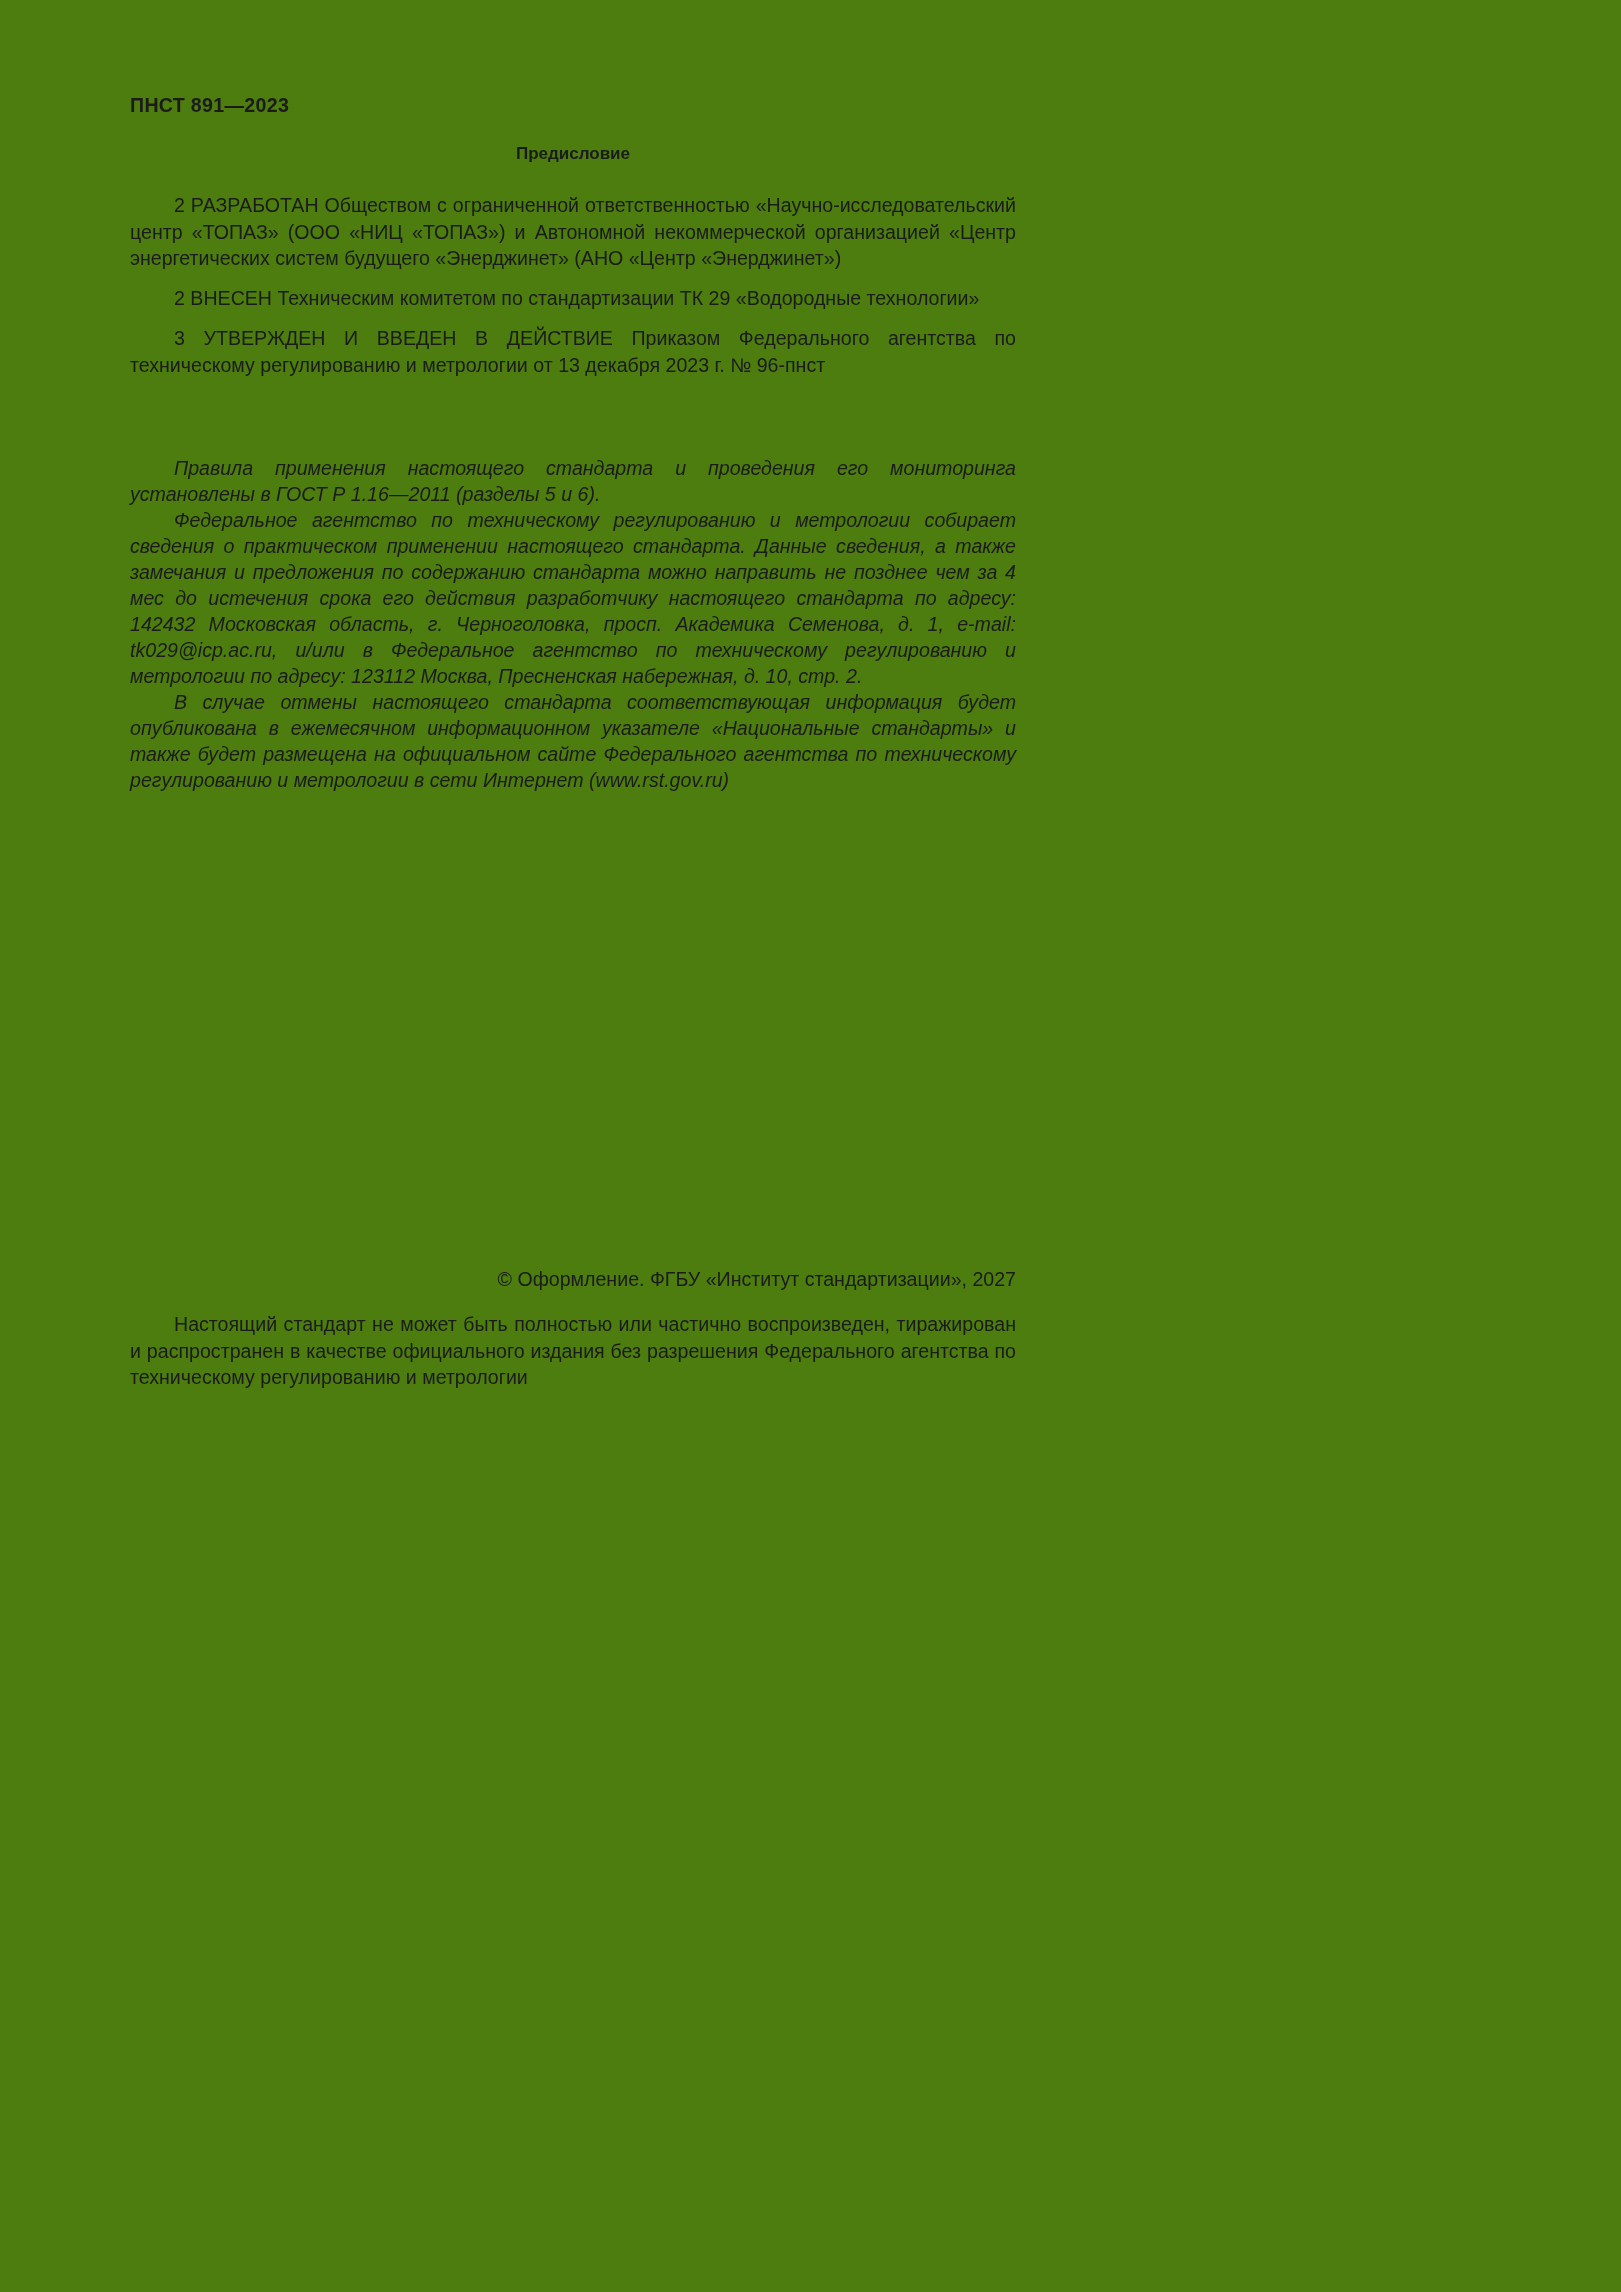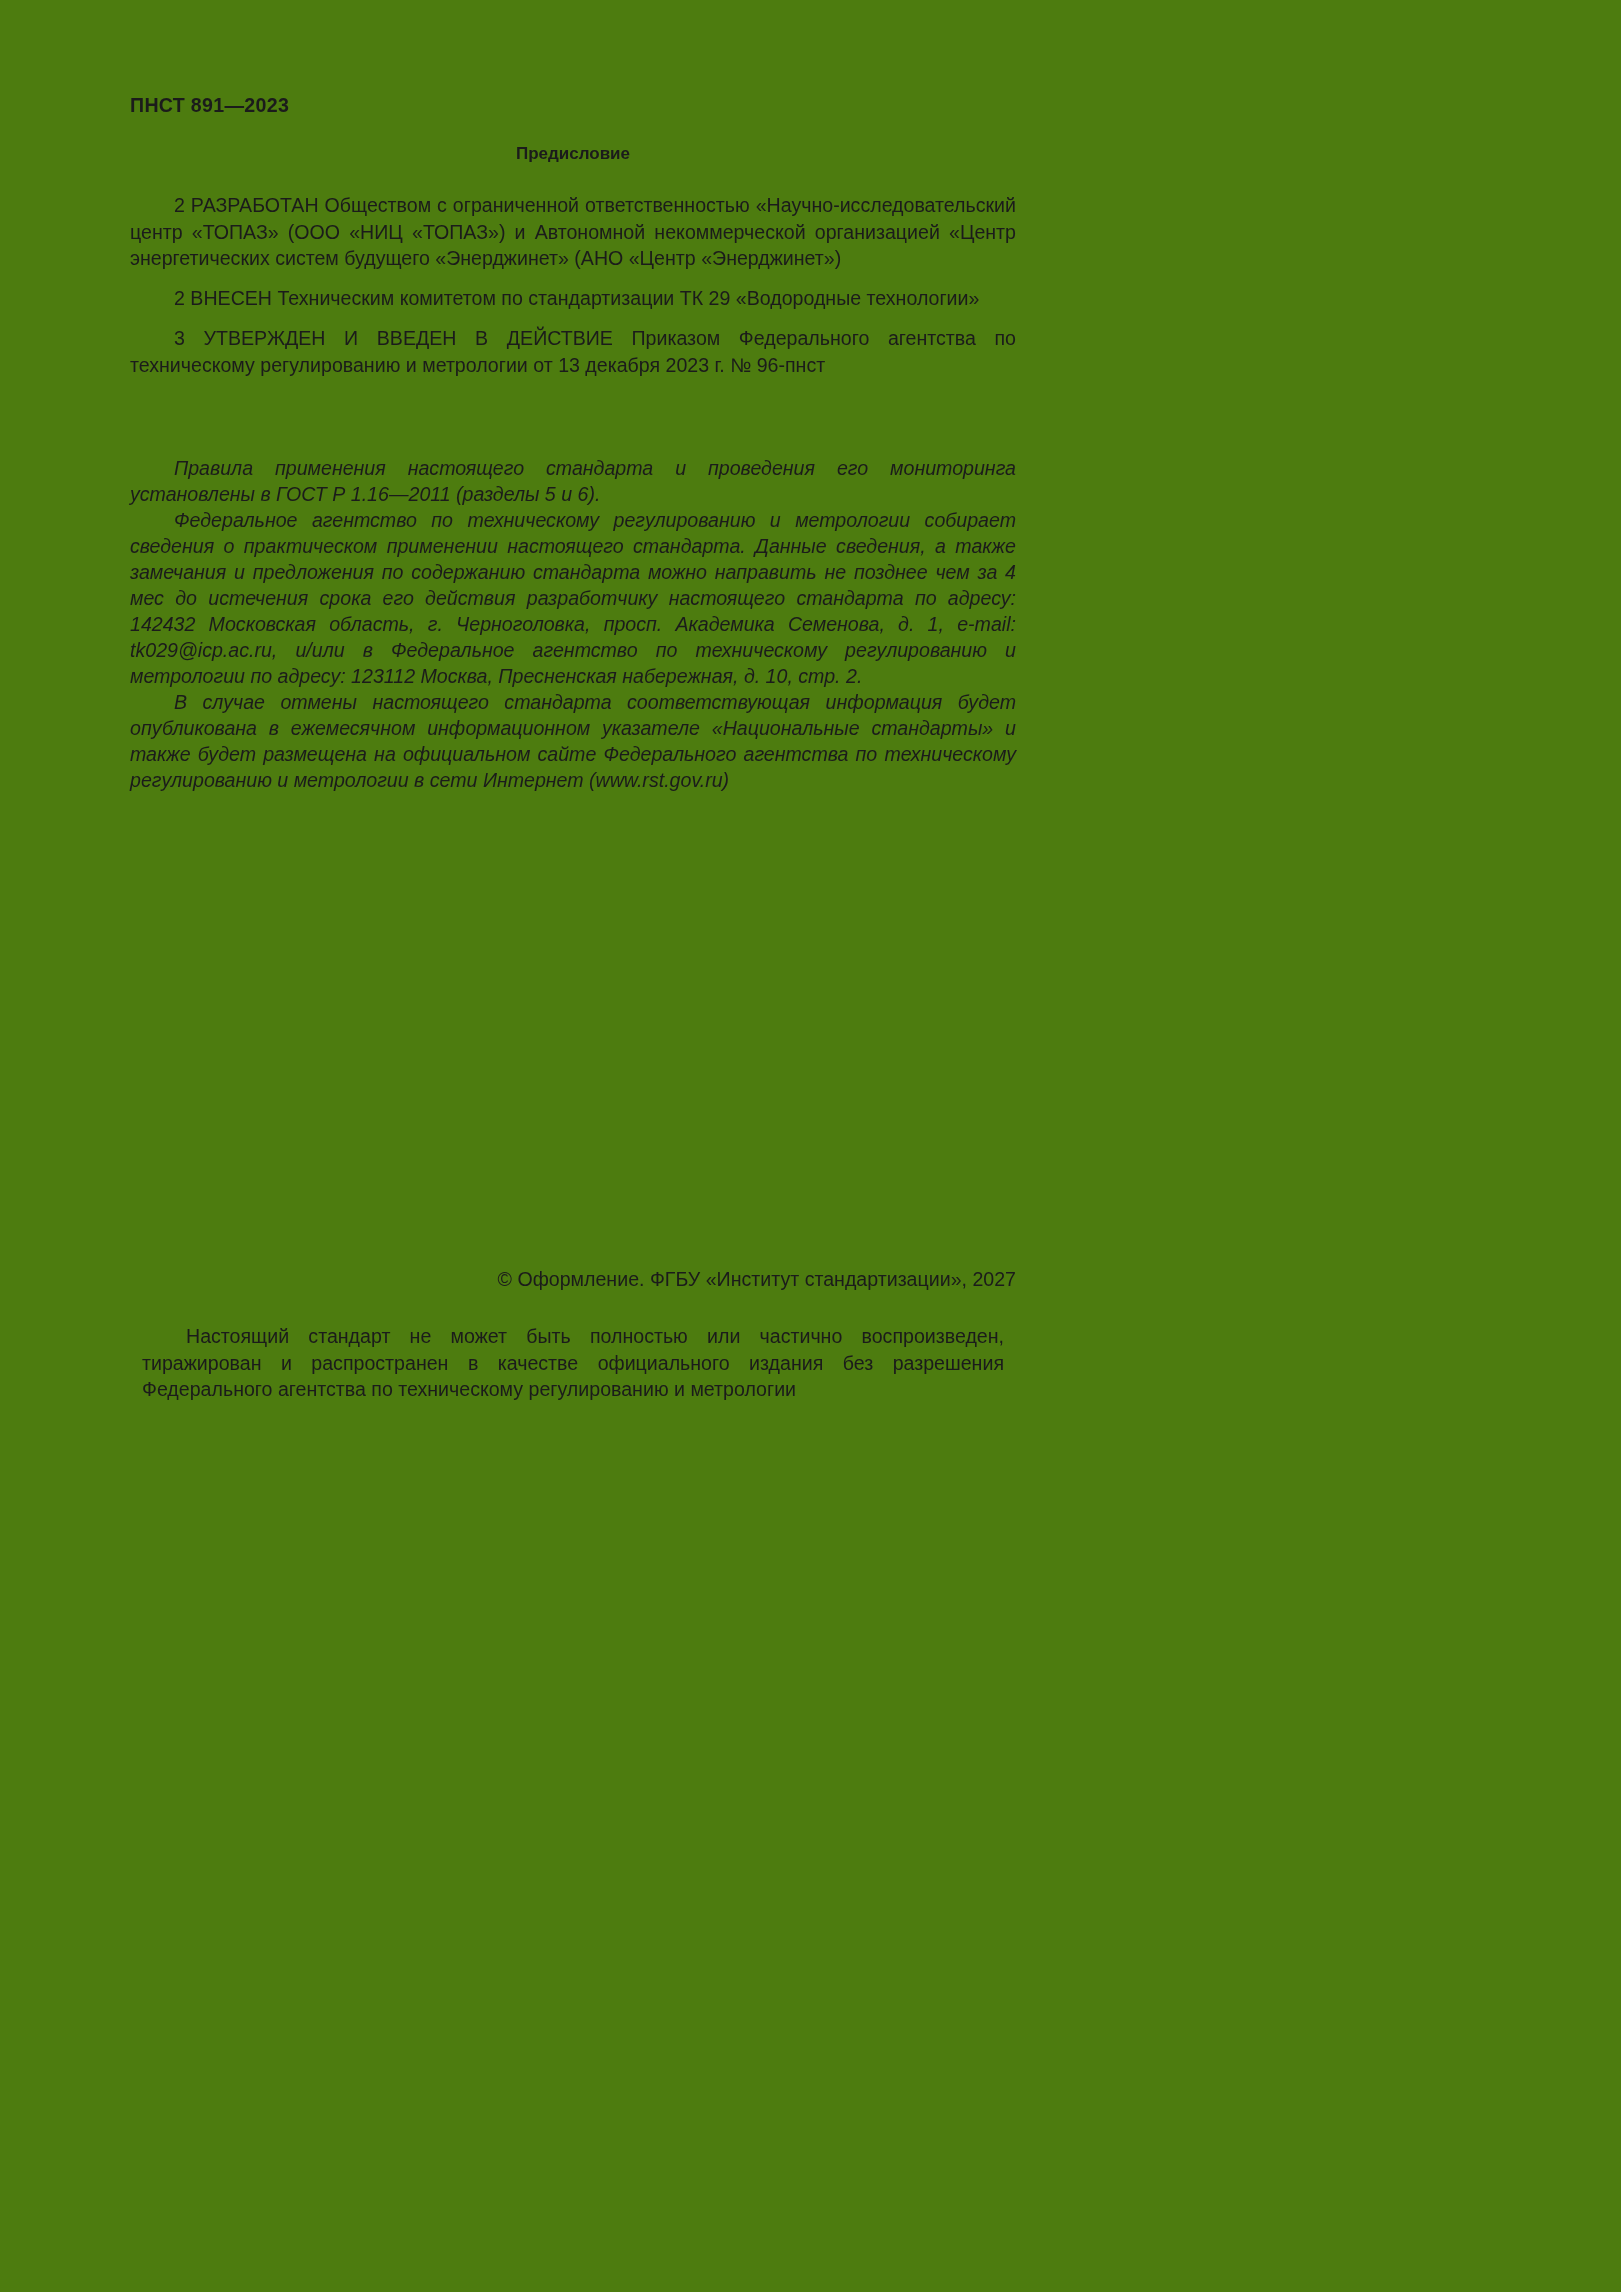--- a/index.html
+++ b/index.html
@@ -62,21 +62,21 @@
     text-align: right;
     font-size: 19.6px;
   }
   .footer {
     top: 1311px;
     font-size: 19.6px;
     line-height: 26.5px;
     text-align: justify;
   }
   .footer p {
-    margin: 12px;
+    margin: 0;
     text-indent: 44px;
   }
   .pagenum {
     top: 1392px;
     font-size: 19.6px;
   }
 </style>
 </head>
 <body>
 

